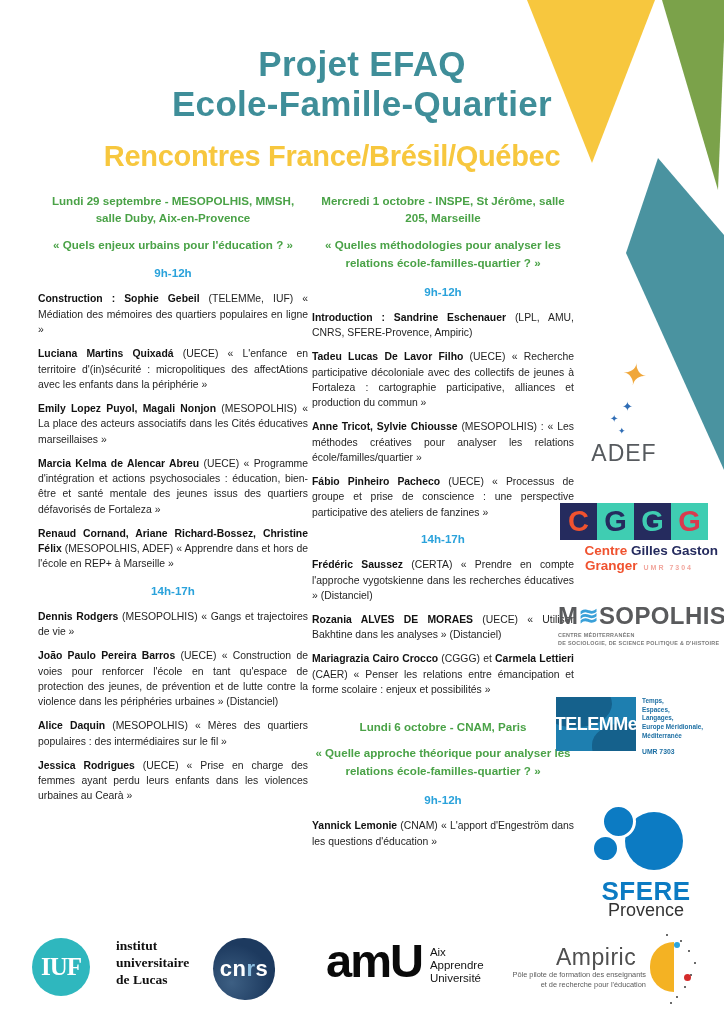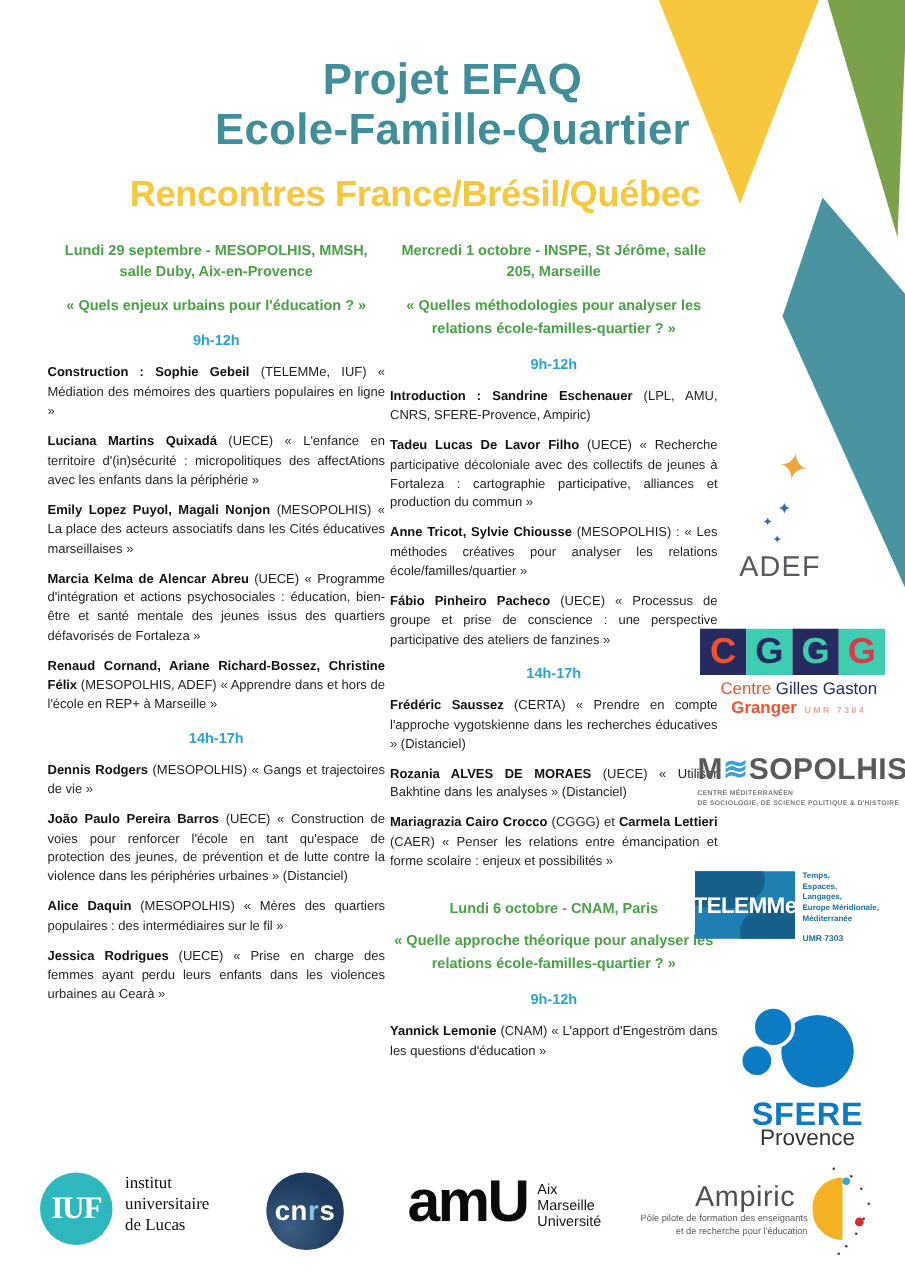--- a/index.html
+++ b/index.html
@@ -38,21 +38,21 @@
         color:#565a5e;font-size:23px;letter-spacing:1px;font-weight:400;}
 
   
   .cggg{left:560px;top:503px;width:158px;}
   .cggg .row{display:flex;}
   .cggg .sq{width:37px;height:37px;display:flex;align-items:center;justify-content:center;
         font-size:29px;font-weight:800;}
   .cggg .bg-navy{background:#252b5e;} .cggg .bg-mint{background:#3fcdb2;}
   .cggg .t-orange{color:#f0522f;} .cggg .t-navy{color:#252b5e;}
   .cggg .t-mint{color:#3fcdb2;} .cggg .t-red{color:#d93a4e;}
-  .cggg .l1{margin-top:3px;text-align:center;font-size:13.5px;font-weight:400;color:#252b5e;}
+  .cggg .l1{margin-top:3px;text-align:right;font-size:13.5px;font-weight:700;color:#252b5e;}
   .cggg .l1 .c-or{color:#f0522f;}
   .cggg .l2{text-align:center;font-size:13.5px;font-weight:800;color:#f0522f;}
   .cggg .umr{font-size:7px;color:#f2a69d;letter-spacing:2px;font-weight:700;margin-left:6px;}
 
   
   .meso{left:552px;top:604px;width:172px;display:flex;}
   .meso .bar{width:5px;height:36px;background:#3aa0d8;margin-right:6px;margin-top:2px;}
   .meso .main{font-size:24px;font-weight:800;color:#595a5c;letter-spacing:.4px;line-height:1;}
   .meso .main .wave{color:#3aa0d8;}
   .meso .sub{font-size:5.4px;color:#7a7a7a;letter-spacing:.3px;line-height:1.5;margin-top:3px;font-weight:700;}
@@ -78,21 +78,21 @@
   .sfere .name{position:absolute;left:0;top:76px;width:122px;text-align:center;
         color:#0c7bc3;font-size:26px;font-weight:800;letter-spacing:.5px;}
   .sfere .sub{position:absolute;left:0;top:100px;width:122px;text-align:center;
         color:#333;font-size:18px;font-weight:400;}
 
   
   .iuf{left:32px;top:938px;display:flex;align-items:flex-start;}
   .iuf .circle{width:58px;height:58px;border-radius:50%;background:#2fb7be;color:#fff;
         display:flex;align-items:center;justify-content:center;
         font-family:"Liberation Serif",serif;font-size:25px;font-weight:700;letter-spacing:-1px;}
-  .iuf .txt{margin-left:10px;font-family:"Liberation Serif",serif;font-weight:400;
+  .iuf .txt{margin-left:26px;font-family:"Liberation Serif",serif;font-weight:700;
         font-size:13.5px;line-height:1.25;color:#101010;}
 
   .cnrs{left:213px;top:938px;}
   .cnrs .circle{width:62px;height:62px;border-radius:50% 50% 48% 52%;
         background:radial-gradient(circle at 30% 72%, #3d5f83 0%, #1d3a5f 62%);
         display:flex;align-items:center;justify-content:center;}
   .cnrs .t{color:#fff;font-size:22px;font-weight:700;letter-spacing:.5px;}
   .cnrs .t .r{color:#8fc1e3;}
 
   .amu{left:326px;top:940px;display:flex;}
@@ -237,21 +237,21 @@
   <div class="logo cnrs">
     <div class="circle">
       <span class="t"><span>cn</span><span class="r">r</span><span>s</span></span>
     </div>
   </div>
 
   <div class="logo amu">
     <div class="big">amU</div>
     <div class="txt">
       <div>Aix</div>
-      <div>Marseille</div>
+      <div>Apprendre</div>
       <div>Université</div>
     </div>
   </div>
 
   <div class="logo ampiric">
     <div class="name">Ampiric</div>
     <div class="sub">
       <div>Pôle pilote de formation des enseignants</div>
       <div>et de recherche pour l'éducation</div>
     </div>

